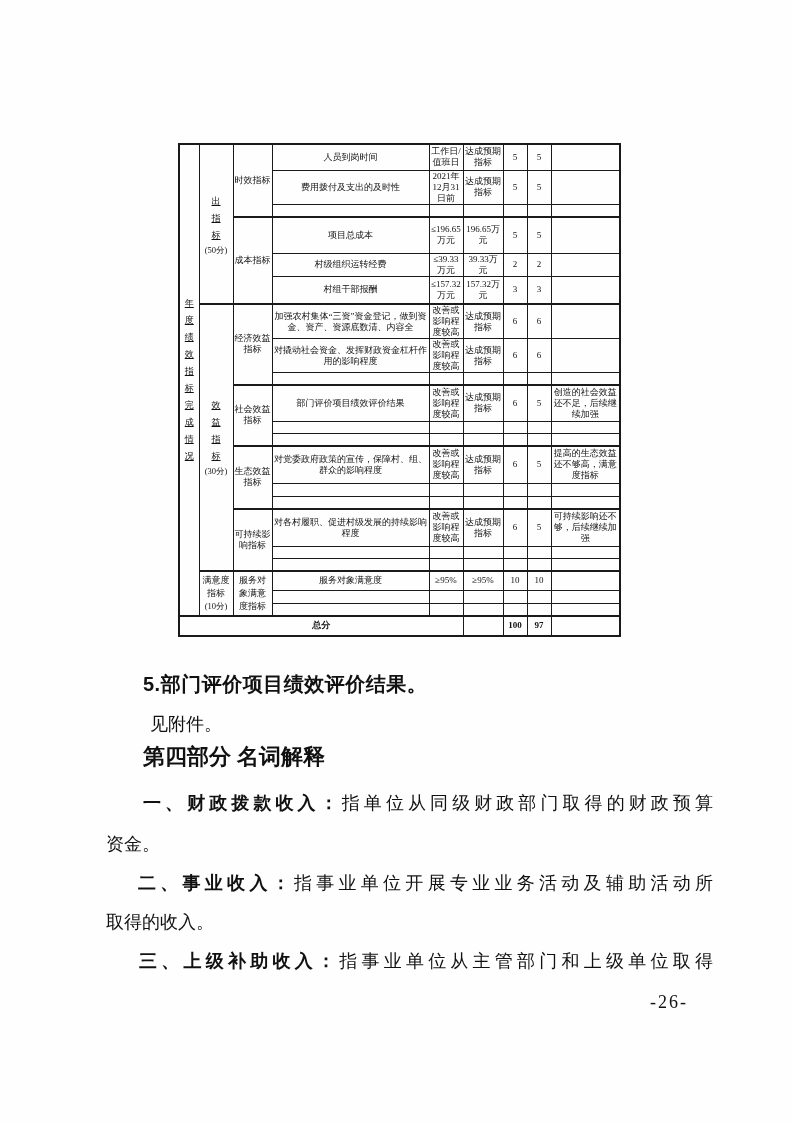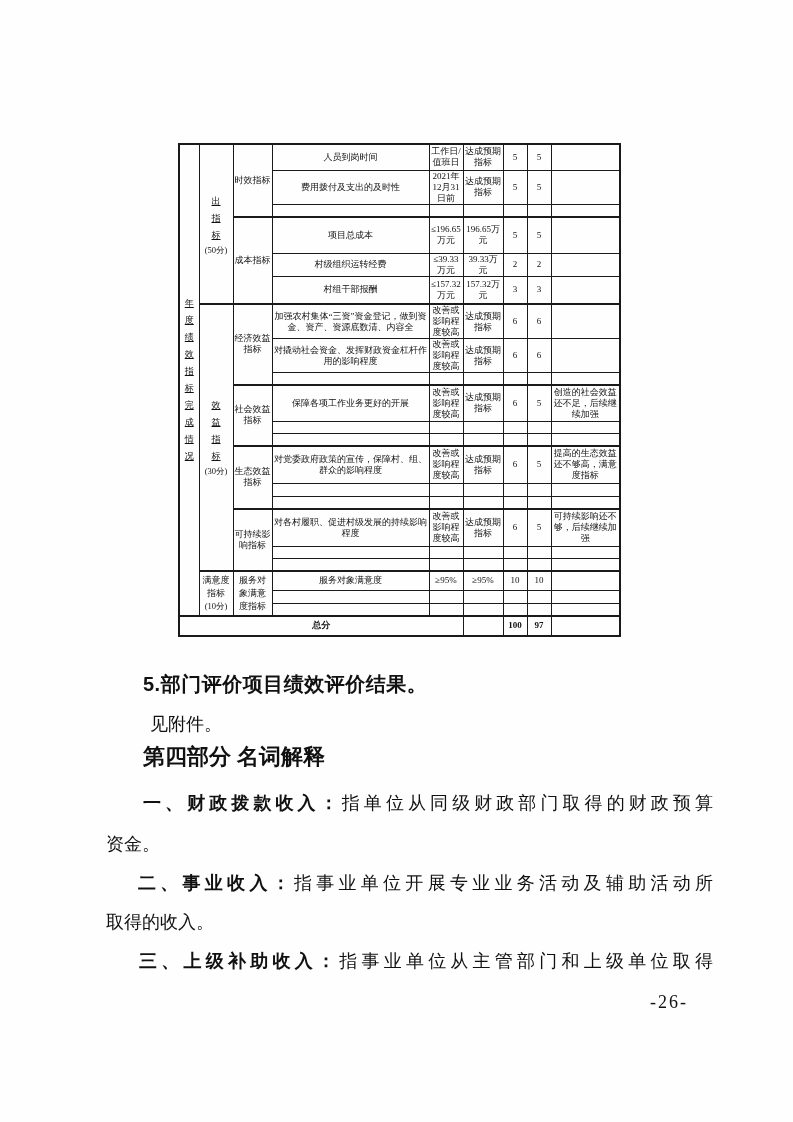--- a/index.html
+++ b/index.html
@@ -177,21 +177,21 @@
       <tr style="height:12px">
         <td></td>
           <td></td>
           <td></td>
           <td></td>
           <td></td>
           <td></td>
       </tr>
       <tr class="grp-top" style="height:37px">
         <td rowspan="3">社会效益指标</td>
-        <td class="name">保障各项工作业务更好的开展</td>
+        <td class="name">部门评价项目绩效评价结果</td>
         <td>改善或影响程度较高</td>
         <td>达成预期指标</td>
         <td class="num">6</td>
         <td class="num">5</td>
         <td class="rem">创造的社会效益还不足，后续继续加强</td>
       </tr>
       <tr style="height:12px">
         <td></td>
           <td></td>
           <td></td>

